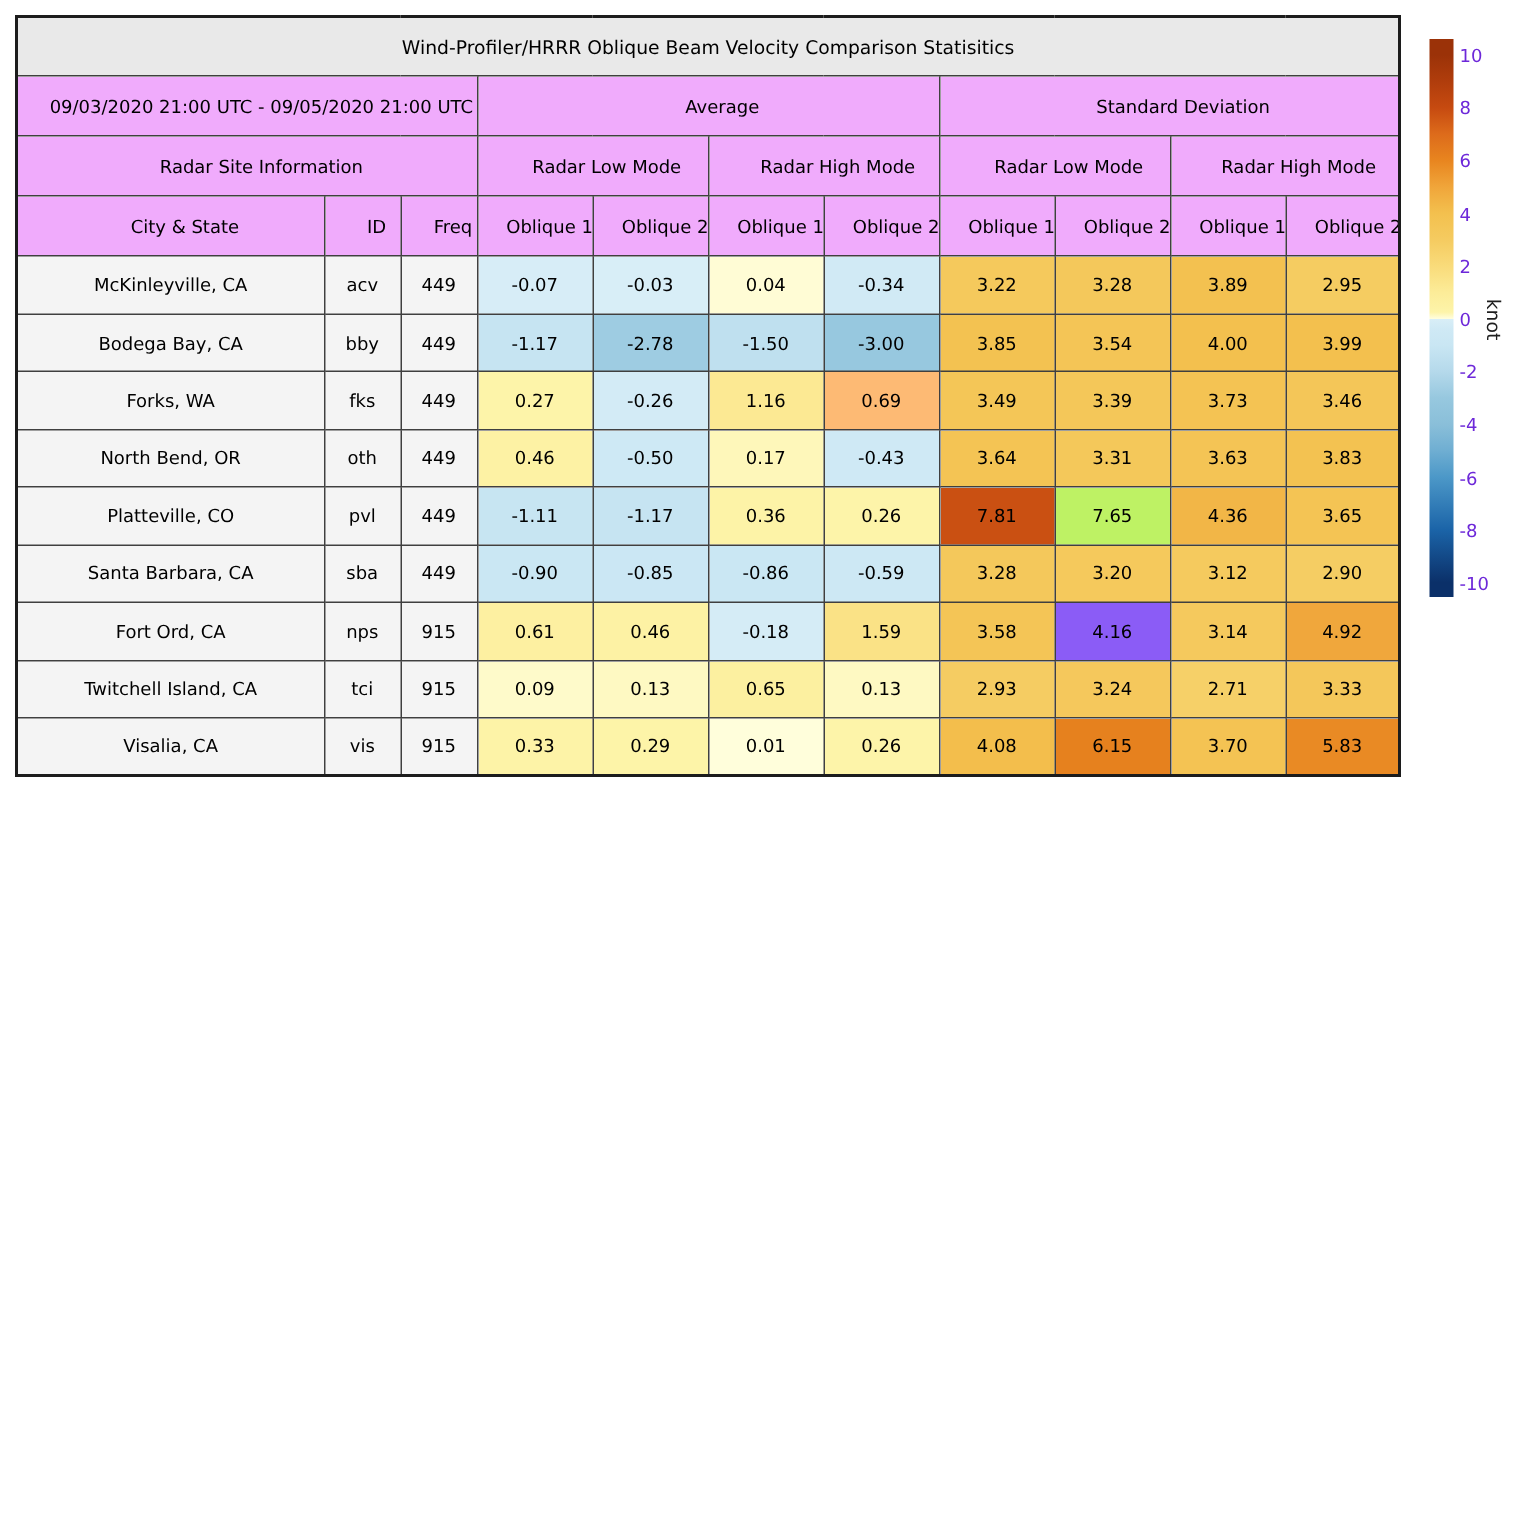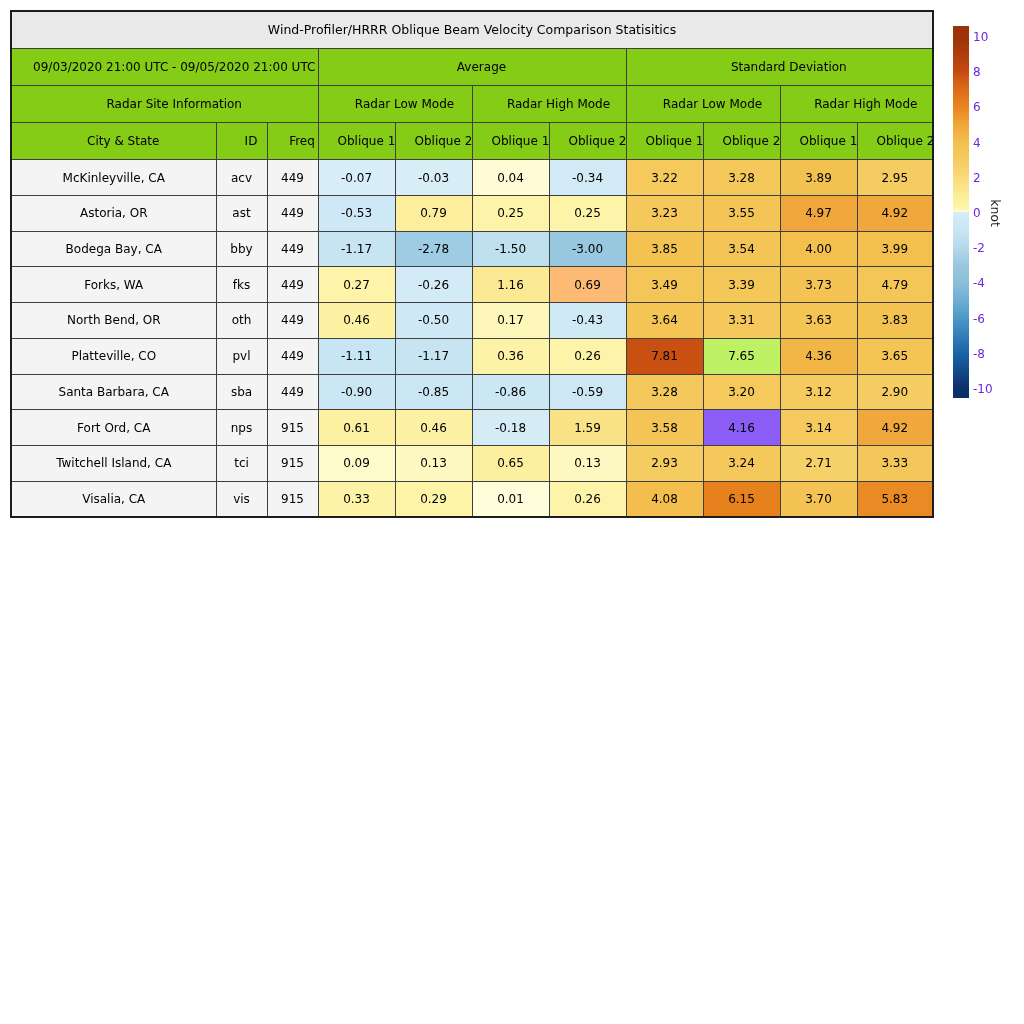--- a/index.html
+++ b/index.html
@@ -15,21 +15,21 @@
     font-size:12px; color:#000;
   }
   table#stats td {
     border:1px solid #3f3f3f;
     text-align:center; vertical-align:middle;
     overflow:hidden; white-space:nowrap;
   }
   tr.title-row { height:26px; }
   tr.title-row td { background:#e9e9e9; font-size:12.5px; }
   tr.hdr { height:26px; }
-  tr.hdr td { background:#84cc16;padding-left:19px; }
+  tr.hdr td { background:#f0abfc;padding-left:19px; }
   tr.data-row td.site { background:#f4f4f4; }
   tr.data-row { height:25px; }
 
   .cbar {
     position:absolute; left:953px; top:26px; width:16px; height:372px;
   }
   .cbar-tick {
     position:absolute; left:973px; transform:translateY(-50%);
     font-size:12px; color:#6d28d9; line-height:1;
   }
@@ -97,33 +97,20 @@
           <td style="background: rgb(215, 237, 247);">-0.07</td>
           <td style="background: rgb(216, 238, 247);">-0.03</td>
           <td style="background: rgb(255, 252, 213);">0.04</td>
           <td style="background: rgb(209, 234, 245);">-0.34</td>
           <td style="background: rgb(245, 201, 92);">3.22</td>
           <td style="background: rgb(244, 200, 91);">3.28</td>
           <td style="background: rgb(243, 193, 80);">3.89</td>
           <td style="background: rgb(245, 204, 97);">2.95</td>
         </tr>
         <tr class="data-row">
-          <td class="site">Astoria, OR</td>
-          <td class="site">ast</td>
-          <td class="site">449</td>
-          <td style="background: rgb(206, 232, 245);">-0.53</td>
-          <td style="background: rgb(252, 238, 157);">0.79</td>
-          <td style="background: rgb(253, 244, 169);">0.25</td>
-          <td style="background: rgb(253, 244, 169);">0.25</td>
-          <td style="background: rgb(245, 200, 92);">3.23</td>
-          <td style="background: rgb(244, 197, 86);">3.55</td>
-          <td style="background: rgb(240, 166, 59);">4.97</td>
-          <td style="background: rgb(240, 167, 60);">4.92</td>
-        </tr>
-        <tr class="data-row">
           <td class="site">Bodega Bay, CA</td>
           <td class="site">bby</td>
           <td class="site">449</td>
           <td style="background: rgb(198, 228, 242);">-1.17</td>
           <td style="background: rgb(158, 204, 226);">-2.78</td>
           <td style="background: rgb(191, 224, 239);">-1.50</td>
           <td style="background: rgb(151, 200, 223);">-3.00</td>
           <td style="background: rgb(243, 194, 81);">3.85</td>
           <td style="background: rgb(244, 197, 86);">3.54</td>
           <td style="background: rgb(243, 192, 78);">4.00</td>
@@ -133,21 +120,21 @@
           <td class="site">Forks, WA</td>
           <td class="site">fks</td>
           <td class="site">449</td>
           <td style="background: rgb(253, 244, 169);">0.27</td>
           <td style="background: rgb(211, 235, 246);">-0.26</td>
           <td style="background: rgb(252, 233, 147);">1.16</td>
           <td style="background: #fdba74;">0.69</td>
           <td style="background: rgb(244, 198, 87);">3.49</td>
           <td style="background: rgb(244, 199, 89);">3.39</td>
           <td style="background: rgb(244, 195, 83);">3.73</td>
-          <td style="background: rgb(244, 198, 88);">4.79</td>
+          <td style="background: rgb(244, 198, 88);">3.46</td>
         </tr>
         <tr class="data-row">
           <td class="site">North Bend, OR</td>
           <td class="site">oth</td>
           <td class="site">449</td>
           <td style="background: rgb(253, 242, 164);">0.46</td>
           <td style="background: rgb(206, 233, 245);">-0.50</td>
           <td style="background: rgb(254, 247, 186);">0.17</td>
           <td style="background: rgb(207, 233, 245);">-0.43</td>
           <td style="background: rgb(244, 196, 84);">3.64</td>

